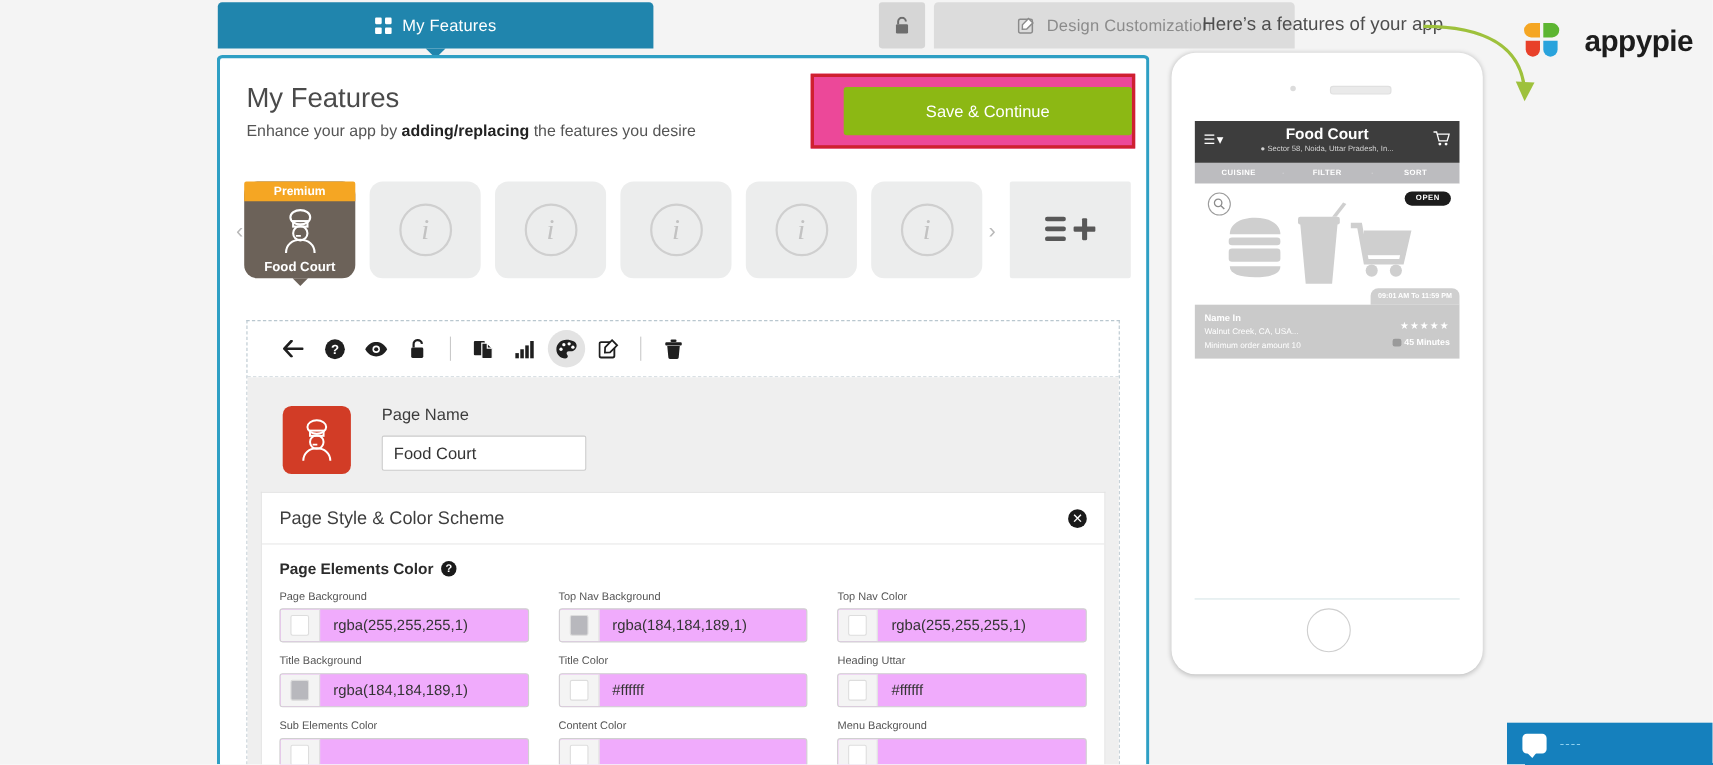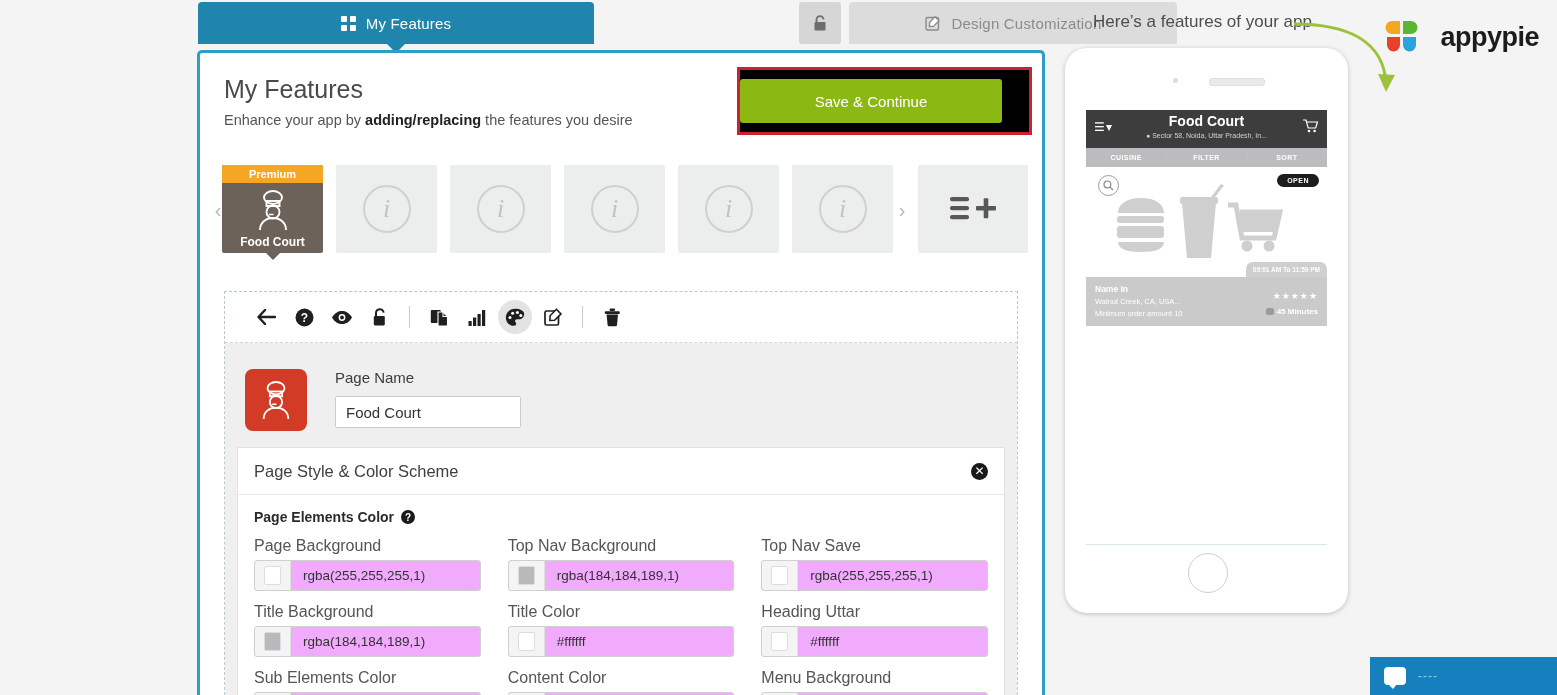--- a/index.html
+++ b/index.html
@@ -35,39 +35,39 @@
     background:#fff;border:3px solid #2e9fc4;border-bottom:none;border-radius:5px 5px 0 0;
     box-sizing:border-box;overflow:hidden;
   }
   .panel-head{position:relative;padding:22px 24px 0 24px;height:96px;box-sizing:border-box;}
   .page-title{font-size:25px;color:#4a4a4a;font-weight:400;margin:0;}
   .page-sub{font-size:14.5px;color:#555;margin:8px 0 0 0;}
   .page-sub b{font-weight:bold;color:#222;}
 
   .save-wrap{
     position:absolute;right:10px;top:14px;width:295px;height:68px;
-    border:3px solid #cf2030;background:#000000;box-sizing:border-box;
-    display:flex;align-items:center;justify-content:flex-start;
+    border:3px solid #cf2030;background:#ec4899;box-sizing:border-box;
+    display:flex;align-items:center;justify-content:flex-end;
   }
   .save-btn{
     width:262px;height:44px;background:#8cb814;color:#fff;border:none;border-radius:3px;
     font-size:15px;font-family:"Liberation Sans",sans-serif;cursor:pointer;
   }
 
   
   .carousel{position:absolute;left:0;top:104px;width:100%;height:104px;}
   .car-arrow{
     position:absolute;top:42px;width:16px;height:22px;color:#b9b9b9;font-size:20px;
     display:flex;align-items:center;justify-content:center;cursor:pointer;line-height:1;
   }
   .car-prev{left:10px;}
   .car-next{left:694px;}
   .cards{position:absolute;left:22px;top:8px;display:flex;gap:13px;}
   .card{
-    width:101px;height:88px;background:#eceded;border-radius:2px;
+    width:101px;height:88px;background:#eceded;border-radius:12px;
     display:flex;align-items:center;justify-content:center;position:relative;cursor:pointer;
   }
   .card .info{
     width:44px;height:44px;border-radius:50%;border:2px solid #cfcfcf;color:#c2c2c2;
     display:flex;align-items:center;justify-content:center;font-size:26px;
     font-family:"Liberation Serif",serif;font-style:italic;
   }
   .card-active{background:#6c6259;flex-direction:column;justify-content:flex-end;padding-bottom:4px;box-sizing:border-box;}
   .card-active .badge{
     position:absolute;left:0;top:0;width:100%;height:18px;background:#f5a623;color:#fff;
@@ -91,21 +91,21 @@
   .toolbar{height:50px;display:flex;align-items:center;gap:0;padding:0 22px;
            border-bottom:1px dashed #cdd6db;}
   .tb{
     width:38px;height:34px;display:flex;align-items:center;justify-content:center;
     cursor:pointer;color:#222;
   }
   .tb.active{background:#e3e3e3;border-radius:50%;width:34px;margin:0 2px;}
   .tb-sep{width:1px;height:22px;background:#c9c9c9;margin:0 10px;}
 
   .grayzone{background:#efefef;padding:18px 0 18px 0;}
-  .pagename-row{display:flex;align-items:flex-start;gap:28px;padding:8px 0 16px 20px;}
+  .pagename-row{display:flex;align-items:flex-start;gap:28px;padding:8px 0 16px 32px;}
   .app-icon{
     width:62px;height:62px;background:#d23c26;border-radius:8px;
     display:flex;align-items:center;justify-content:center;flex:0 0 auto;
   }
   .pn-label{font-size:15px;color:#3c3c3c;margin:0 0 10px 0;}
   .pn-input{
     width:164px;height:30px;border:1px solid #ccc;border-radius:2px;padding:0 10px;
     font-size:15px;color:#333;font-family:"Liberation Sans",sans-serif;background:#fff;
     box-sizing:content-box;
   }
@@ -126,21 +126,21 @@
     font-family:"Liberation Sans",sans-serif;
   }
   .sc-body{padding:14px 16px 0 16px;}
   .sec-title{font-size:14px;font-weight:bold;color:#2b2b2b;display:flex;align-items:center;gap:7px;margin-bottom:12px;}
   .q-badge{
     width:14px;height:14px;border-radius:50%;background:#1a1a1a;color:#fff;font-size:10px;
     display:flex;align-items:center;justify-content:center;cursor:pointer;font-weight:bold;
   }
   .crow{display:flex;gap:27px;margin-bottom:12px;}
   .cfield{width:231px;}
-  .cf-label{font-size:16px;color:#555;margin-bottom:5px;}
+  .cf-label{font-size:10px;color:#555;margin-bottom:5px;}
   .cf-input{
     display:flex;height:29px;border:1px solid #d0d0d0;border-radius:3px;background:#f0abfc;
     overflow:hidden;
   }
   .swatch-box{
     width:35px;display:flex;align-items:center;justify-content:center;
     background:#f4f4f4;border-right:1px solid #e0e0e0;cursor:pointer;
   }
   .swatch{width:15px;height:17px;border-radius:2px;border:1px solid #ddd;}
   .cf-val{
@@ -426,21 +426,21 @@
               <div class="cfield">
                 <div class="cf-label">Top Nav Background</div>
                 <div class="cf-input">
                   <span class="swatch-box">
                       <span class="swatch" style="background:#b8b8bd"></span>
                     </span>
                   <span class="cf-val">rgba(184,184,189,1)</span>
                 </div>
               </div>
               <div class="cfield">
-                <div class="cf-label">Top Nav Save</div>
+                <div class="cf-label">Top Nav Color</div>
                 <div class="cf-input">
                   <span class="swatch-box">
                       <span class="swatch" style="background:#ffffff"></span>
                     </span>
                   <span class="cf-val">rgba(255,255,255,1)</span>
                 </div>
               </div>
             </div>
 
             <div class="crow">

